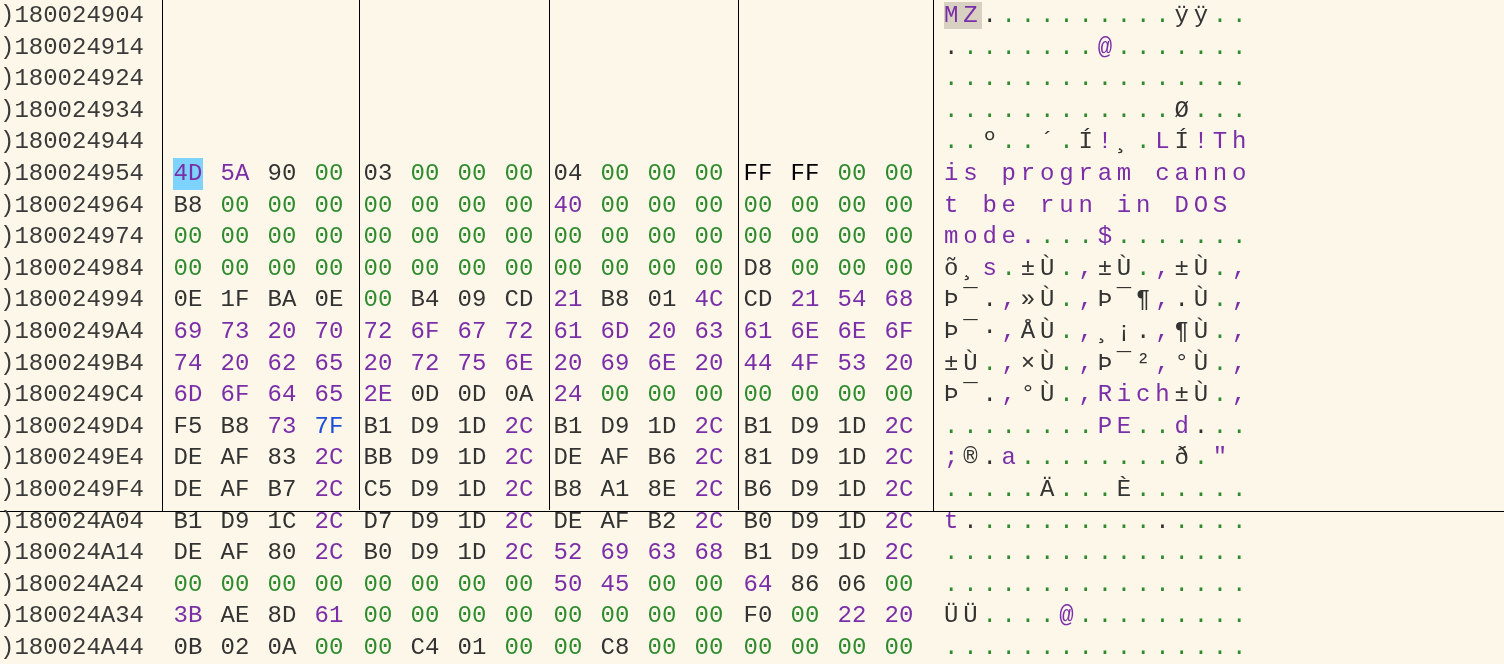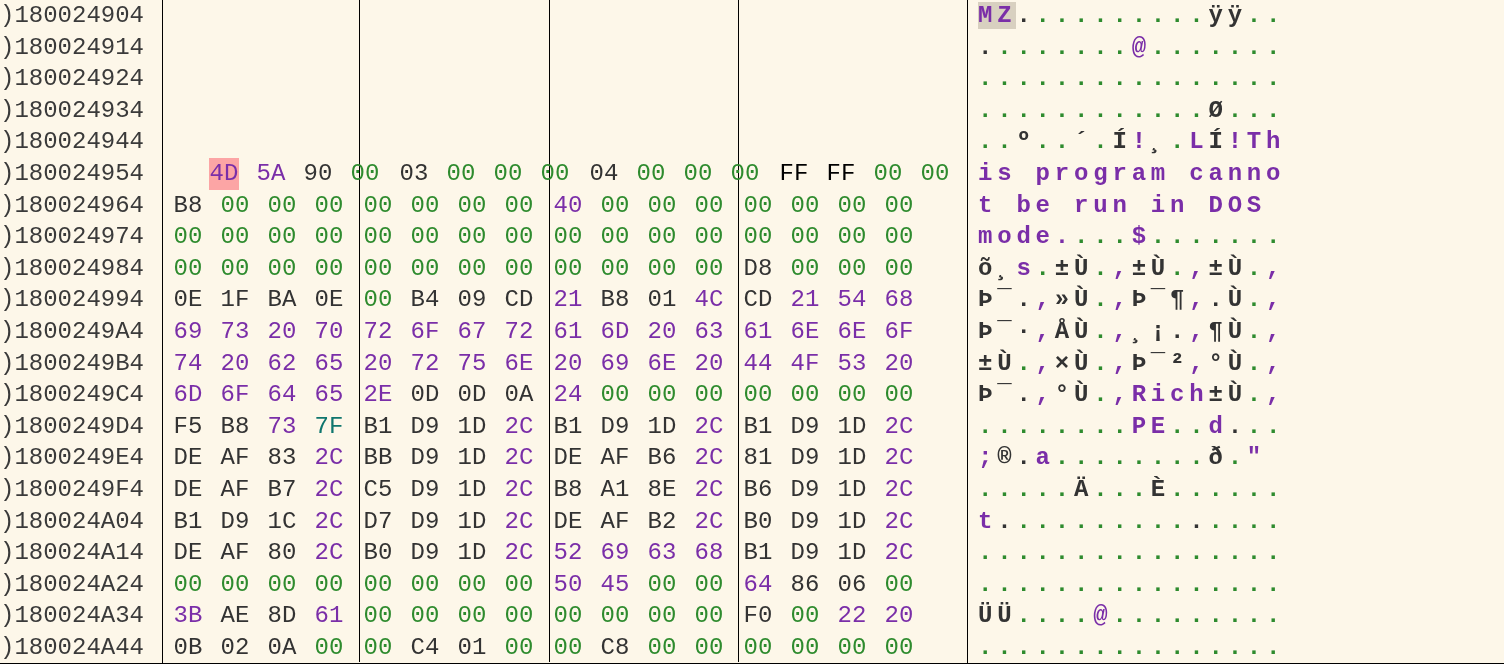--- a/index.html
+++ b/index.html
@@ -10,21 +10,21 @@
     background: #FDF7E9;
     font-family: "Courier New", Courier, monospace;
     font-size: 24px;
     line-height: 31.6px;
     overflow: hidden;
   }
   .hex-viewer {
     display: flex;
     flex-direction: row;
     border-bottom: 1px solid #000;
-    height: 664px;
+    height: 512px;
     box-sizing: border-box;
     position: relative;
   }
   .col-addr {
     width: 162px;
     flex: 0 0 162px;
     border-right: 1px solid #000;
     color: #3a3a3a;
     white-space: pre;
     padding-top: 0;
@@ -35,21 +35,20 @@
     white-space: pre;
     position: relative;
     padding-left: 10px;
   }
   .col-ascii {
     flex: 1 1 auto;
     border-left: 1px solid #000;
     white-space: pre;
     padding-left: 10px;
     color: #2e2e2e;
-    font-weight: bold;
   }
   .addr-line {
     display: block;
     padding-left: 0;
   }
   .hex-line {
     display: block;
     position: relative;
   }
   .ascii-line {
@@ -73,27 +72,26 @@
     width: 30px;
     text-align: center;
     margin-right: 17px;
     position: relative;
   }
   .grp-gap { display:inline-block; width: 2px; }
 
   
   .c-zero  { color: #2e8b2e; }  
   .c-print { color: #7a2ea8; }  
-  .c-ctrl  { color: #0f766e; }  
+  .c-ctrl  { color: #1d4ed8; }  
   .c-ff    { color: #000000; }  
   .c-hex   { color: #333333; }  
 
   .byte.selected {
-    background: #fca5a5;
-    margin-left: 36px;
+    background: #7dd3fc;
   }
   
   .underline-green {
     border-bottom: 2px solid #2e8b2e;
   }
 
   
   .a-dot { color: #2e8b2e; }
   .a-chr { color: #7a2ea8; }
   .a-ext { color: #333333; }

